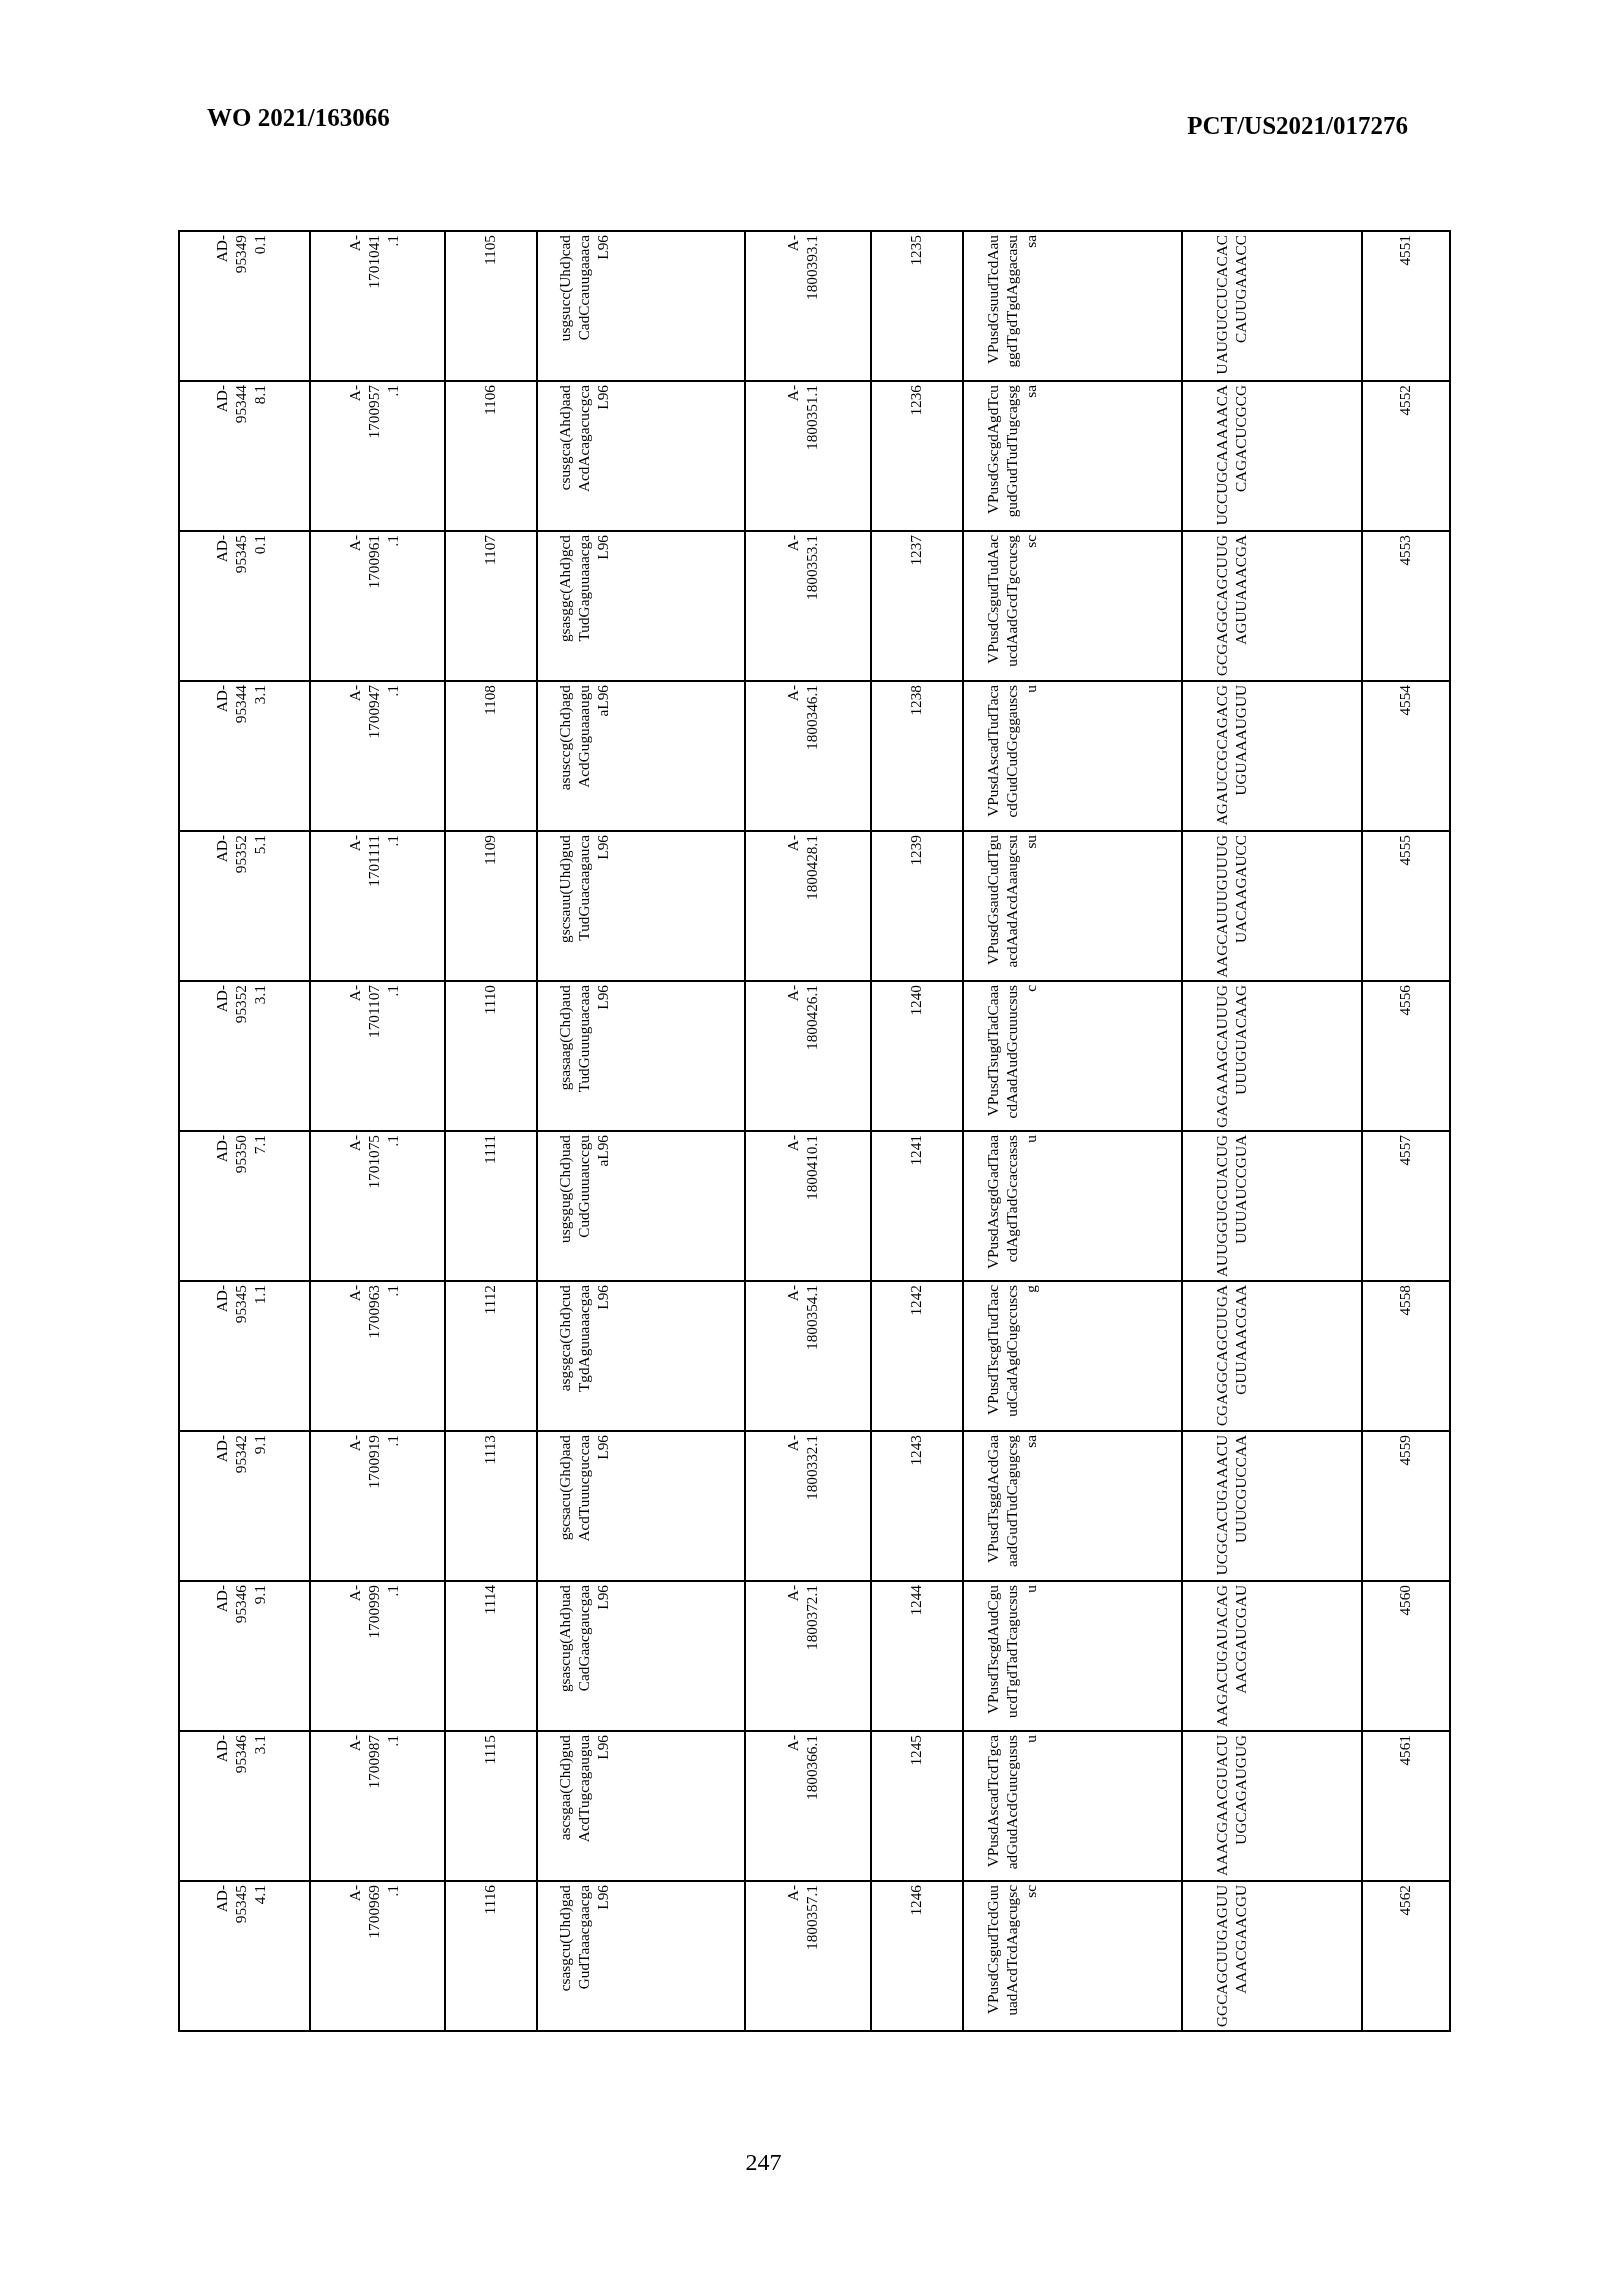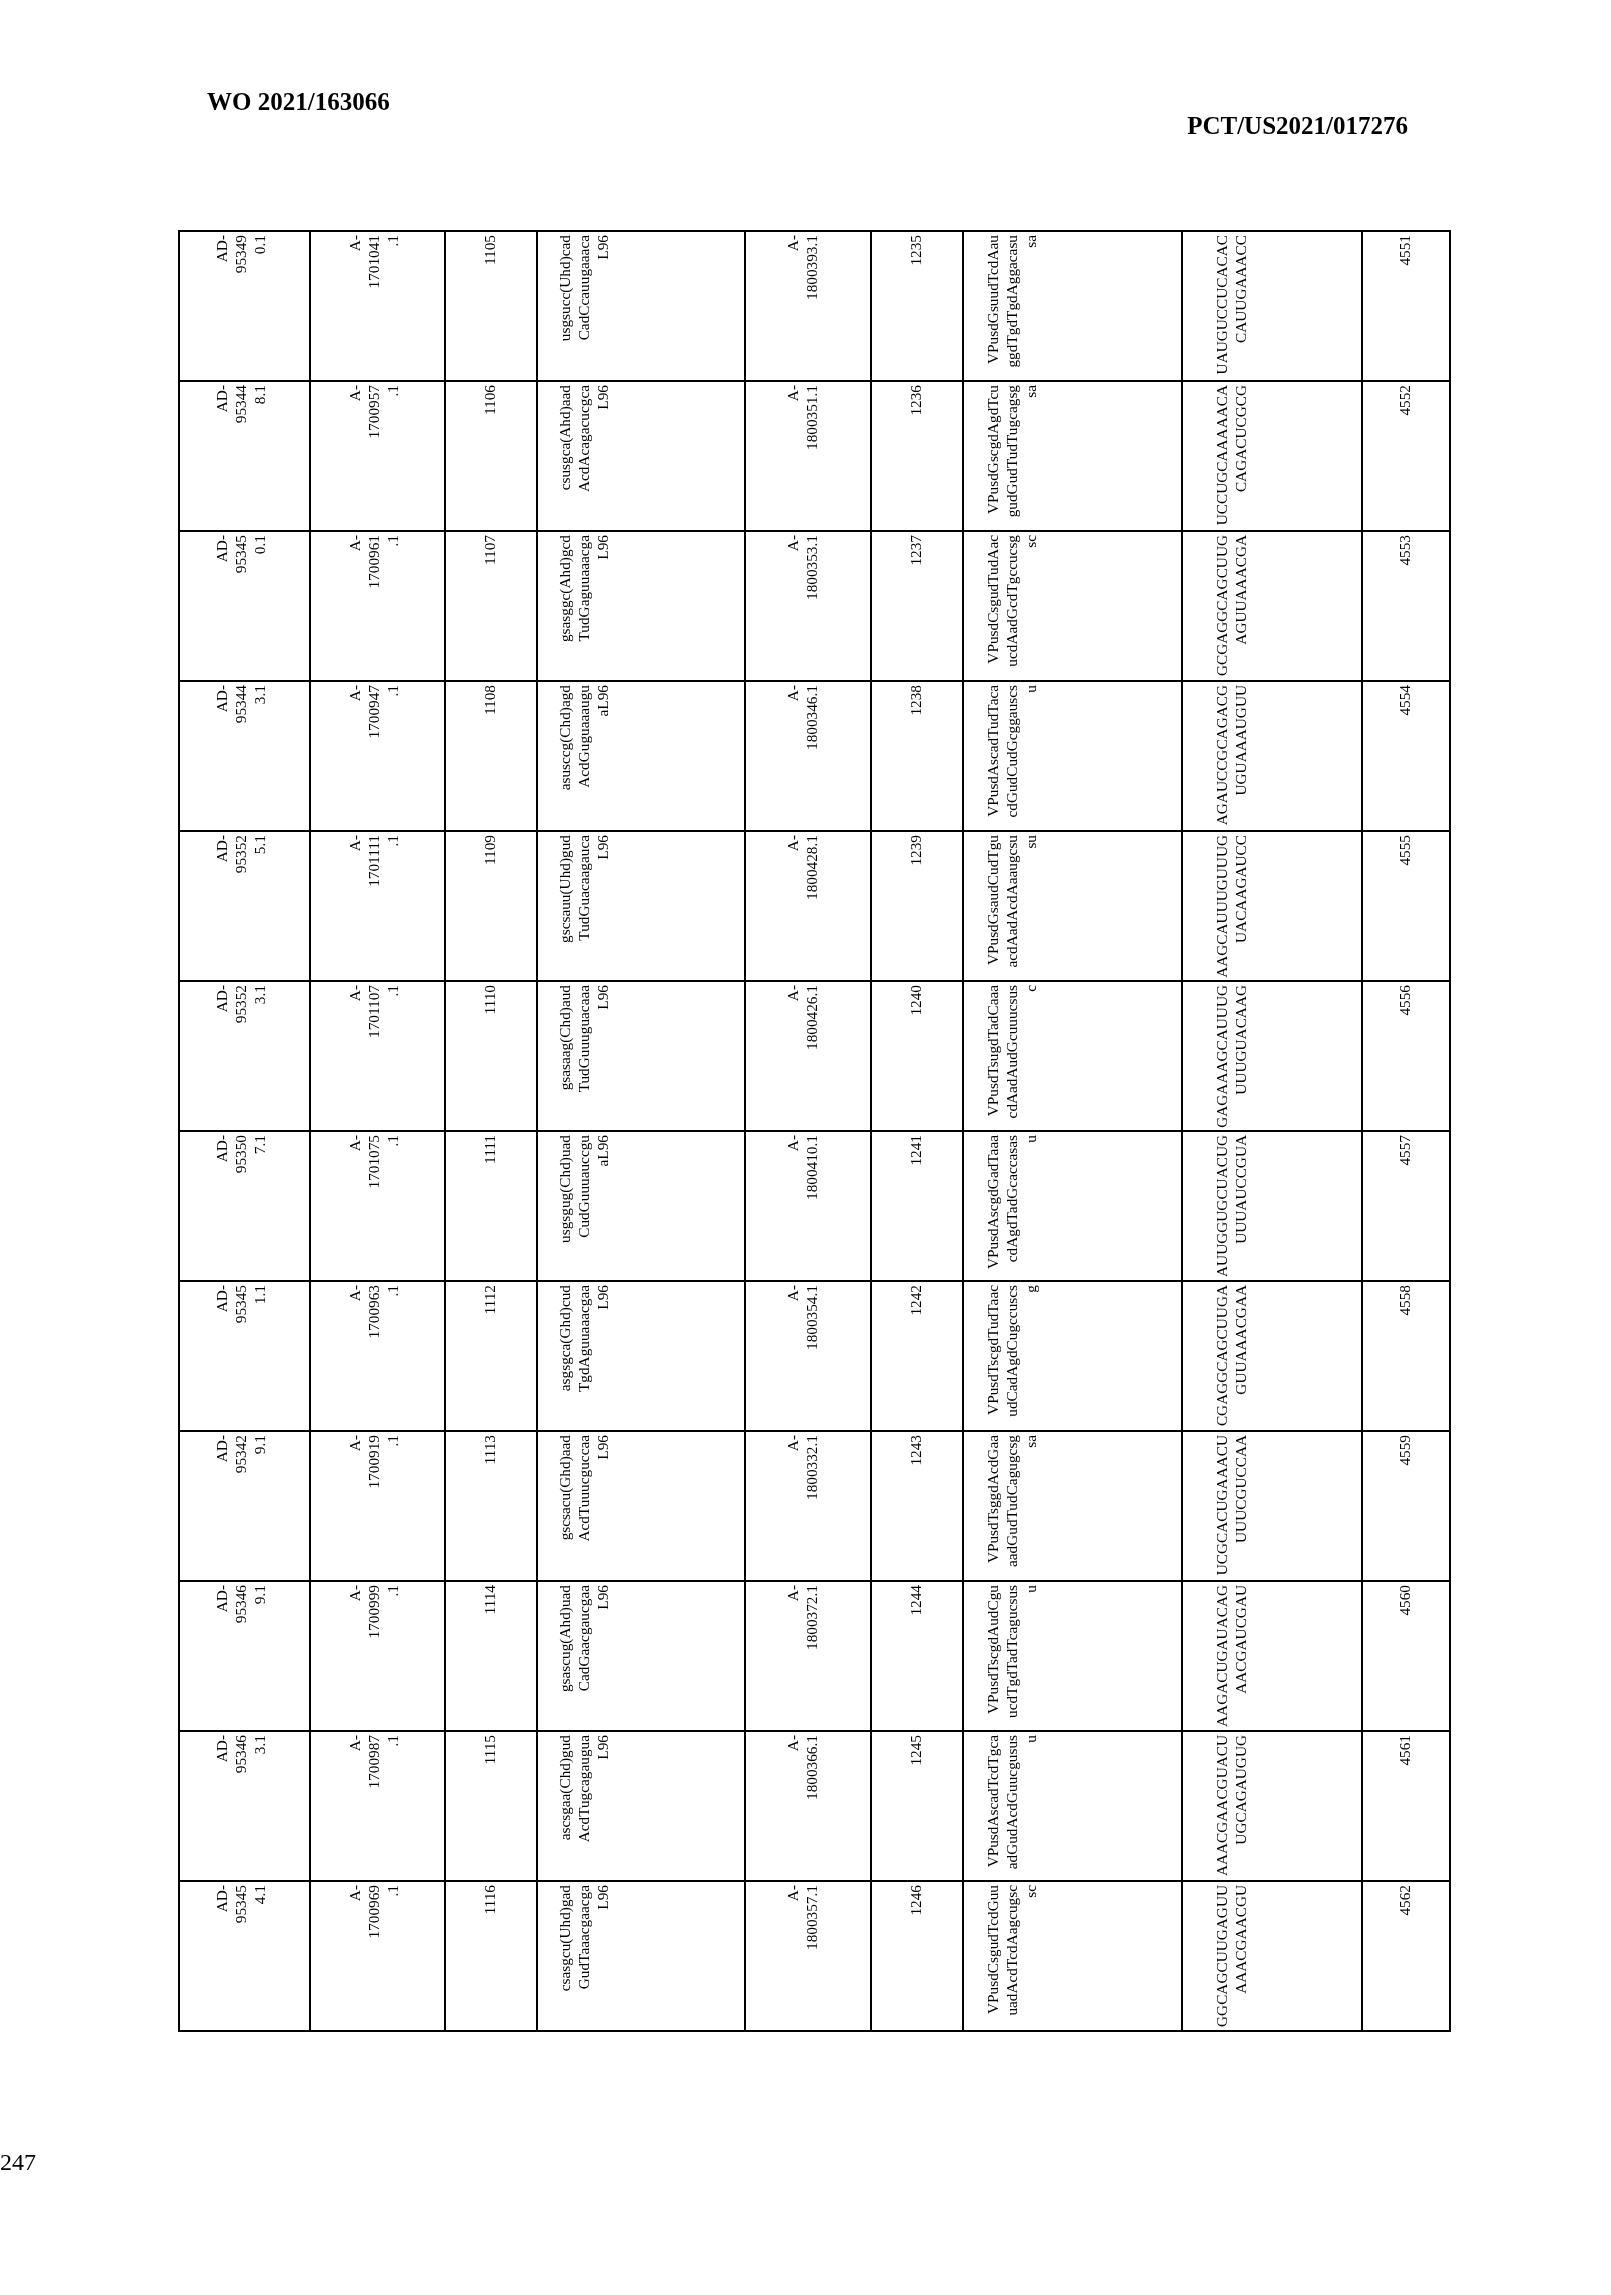--- a/index.html
+++ b/index.html
@@ -3,21 +3,21 @@
 <meta charset="utf-8">
 <style>
   html,body { margin:0; padding:0; }
   body {
     width:1612px; height:2295px;
     background:#ffffff; color:#000;
     font-family:"Liberation Serif", serif;
     position:relative;
   }
   .hdr-left {
-    position:absolute; top:88px; left:207px;
+    position:absolute; top:104px; left:207px;
     font-size:25px; font-weight:bold;
   }
   .hdr-right {
     position:absolute; top:94px; right:204px;
     font-size:25px; font-weight:bold;margin-top:18px;
   }
   table.seq-table {
     position:absolute; left:178px; top:230px;
     border-collapse:collapse; table-layout:fixed;
     width:1272px;
@@ -35,21 +35,21 @@
     transform:rotate(-90deg) translateX(-100%);
     white-space:pre-line;
     text-align:right;
     font-size:15.3px; line-height:19px;
   }
   .c1 .rot{left:32px} .c2 .rot{left:34px} .c3 .rot{left:34px}
   .c4 .rot{left:17px} .c5 .rot{left:37px} .c6 .rot{left:34px}
   .c7 .rot{left:18.6px} .c8 .rot{left:29px} .c9 .rot{left:32px}
   .page-num {
     position:absolute; top:2149px; left:0; width:1527px;
-    text-align:left; font-size:24px;
+    text-align:center; font-size:24px;
   }
 </style>
 </head>
 <body>
 
 <div class="hdr-left">WO 2021/163066</div>
 <div class="hdr-right">PCT/US2021/017276</div>
 
 <table class="seq-table">
   <colgroup>

